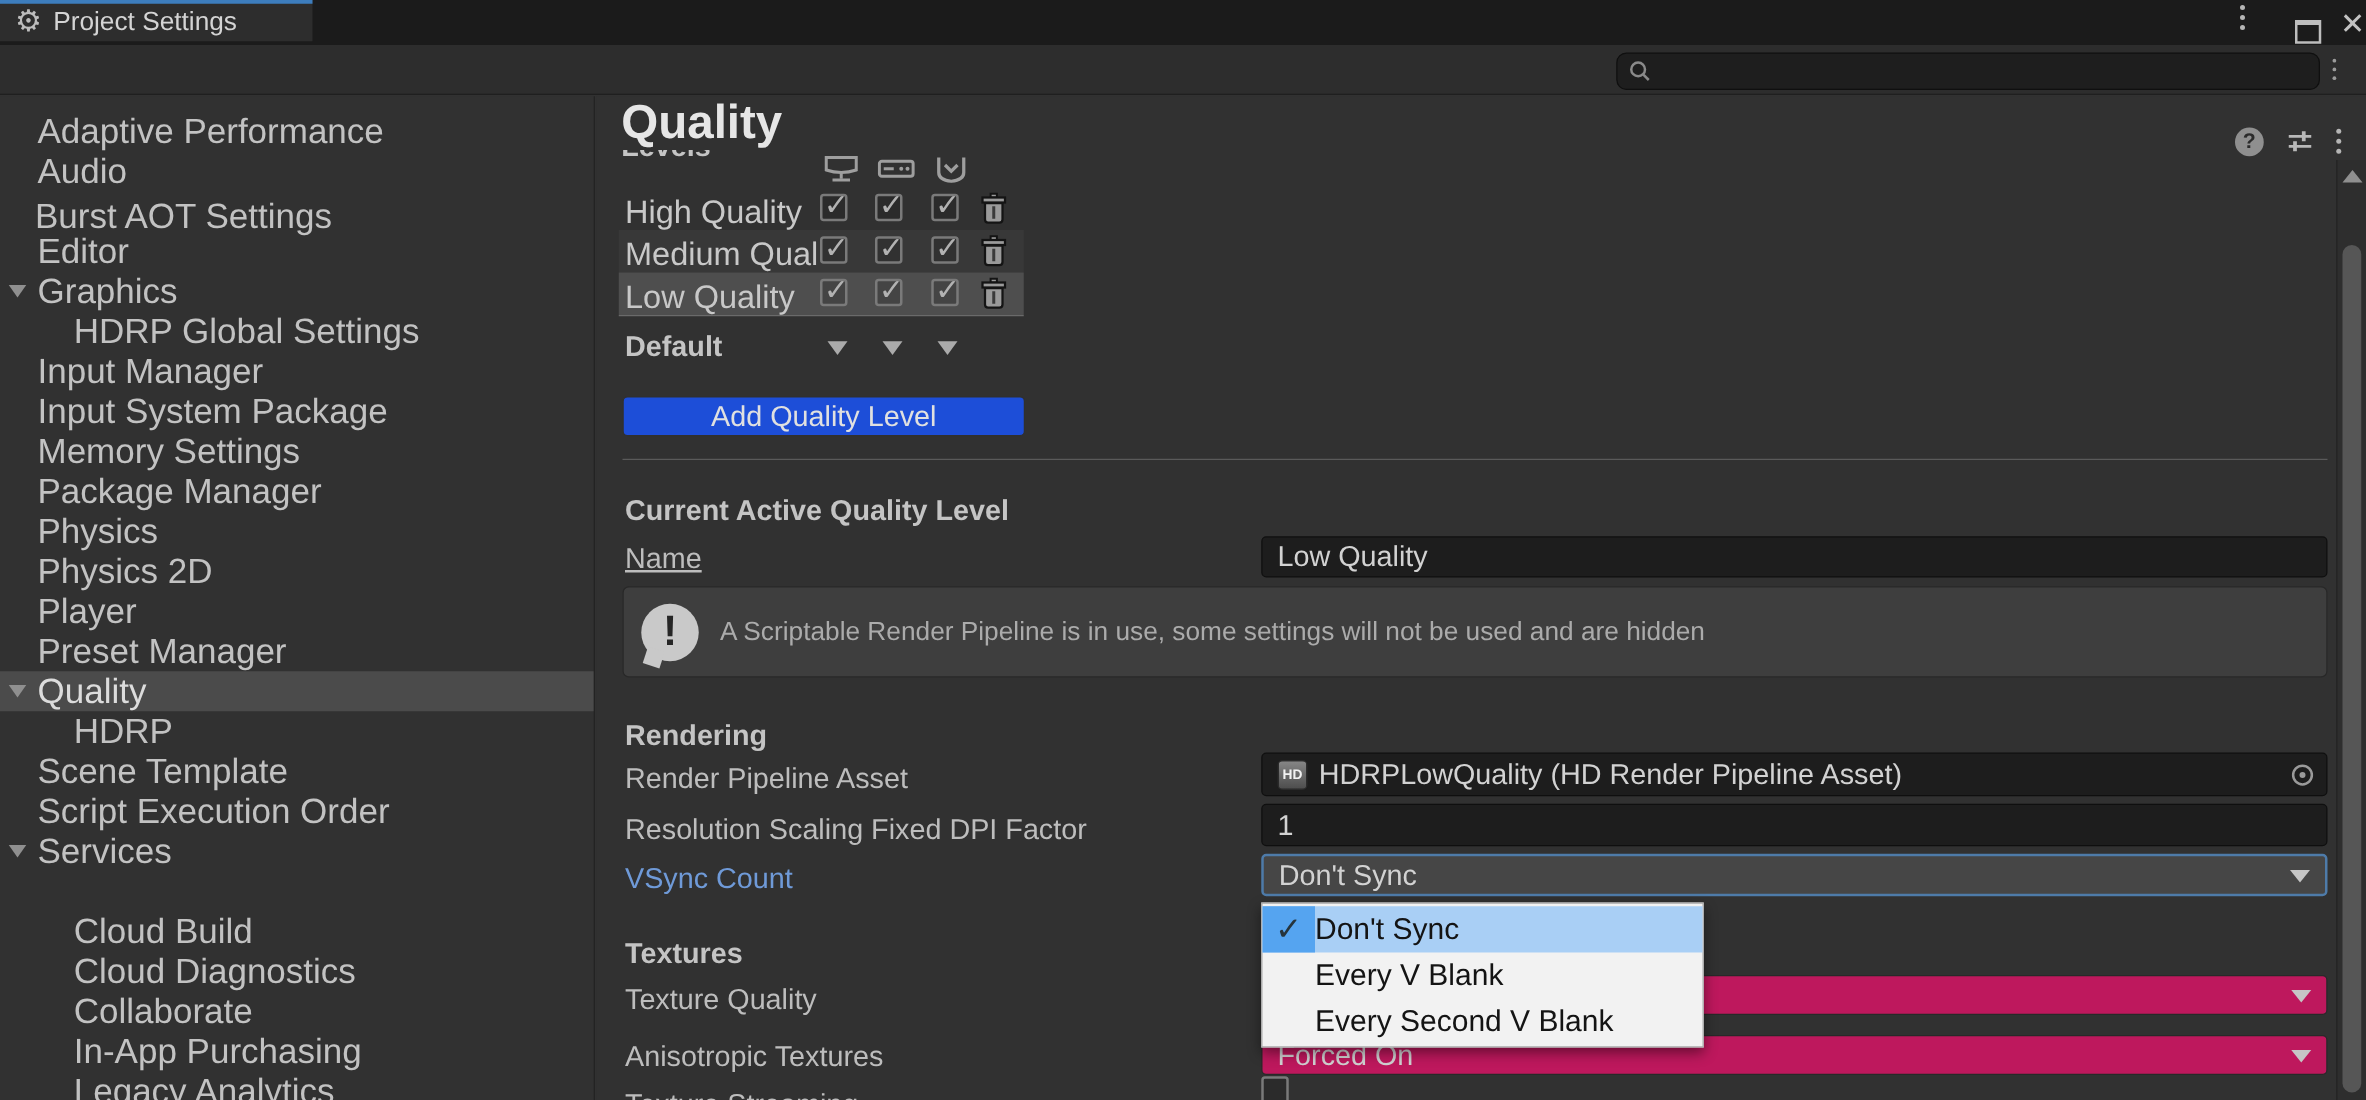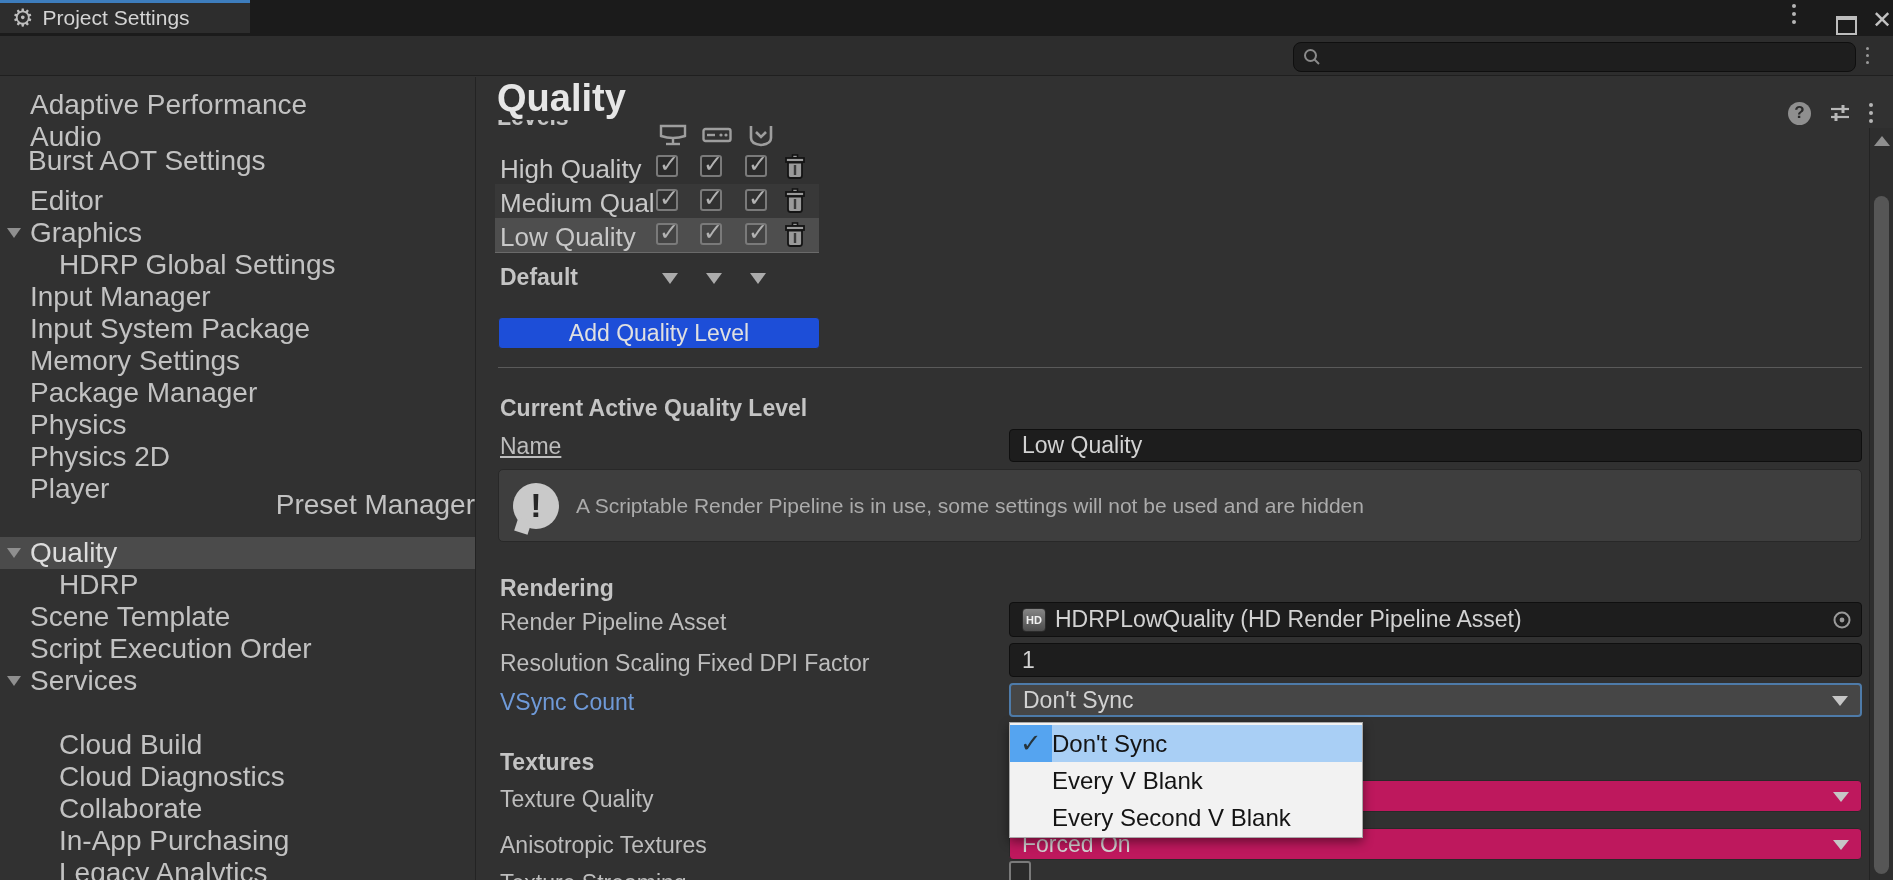--- a/index.html
+++ b/index.html
@@ -138,32 +138,32 @@
   </div>
   <div class="abs kebab tb-kebab">
       <i></i>
       <i></i>
       <i></i>
     </div>
 
   <div class="abs sidebar" id="sidebar">
       <div class="side-item" style="top: 12px;"><span>Adaptive Performance</span></div>
       <div class="side-item" style="top: 44px;"><span>Audio</span></div>
-      <div class="side-item" style="top: 68px; padding-left: 28px;"><span>Burst AOT Settings</span></div>
+      <div class="side-item" style="top: 80px; padding-left: 28px;"><span>Burst AOT Settings</span></div>
       <div class="side-item" style="top: 108px;"><span>Editor</span></div>
       <div class="side-item" style="top: 140px;"><span class="fold"></span><span>Graphics</span></div>
       <div class="side-item indent" style="top: 172px;"><span>HDRP Global Settings</span></div>
       <div class="side-item" style="top: 204px;"><span>Input Manager</span></div>
       <div class="side-item" style="top: 236px;"><span>Input System Package</span></div>
       <div class="side-item" style="top: 268px;"><span>Memory Settings</span></div>
       <div class="side-item" style="top: 300px;"><span>Package Manager</span></div>
       <div class="side-item" style="top: 332px;"><span>Physics</span></div>
       <div class="side-item" style="top: 364px;"><span>Physics 2D</span></div>
       <div class="side-item" style="top: 396px;"><span>Player</span></div>
-      <div class="side-item" style="top: 412px; text-align: right;"><span>Preset Manager</span></div>
+      <div class="side-item" style="top: 428px;"><span>Preset Manager</span></div>
       <div class="side-item selected" style="top: 460px;"><span class="fold"></span><span>Quality</span></div>
       <div class="side-item indent" style="top: 492px;"><span>HDRP</span></div>
       <div class="side-item" style="top: 524px;"><span>Scene Template</span></div>
       <div class="side-item" style="top: 556px;"><span>Script Execution Order</span></div>
       <div class="side-item" style="top: 588px;"><span class="fold"></span><span>Services</span></div>
       <div class="side-item indent" style="top: 652px;"><span>Cloud Build</span></div>
       <div class="side-item indent" style="top: 684px;"><span>Cloud Diagnostics</span></div>
       <div class="side-item indent" style="top: 716px;"><span>Collaborate</span></div>
       <div class="side-item indent" style="top: 748px;"><span>In-App Purchasing</span></div>
       <div class="side-item indent" style="top: 780px;"><span>Legacy Analytics</span></div>

